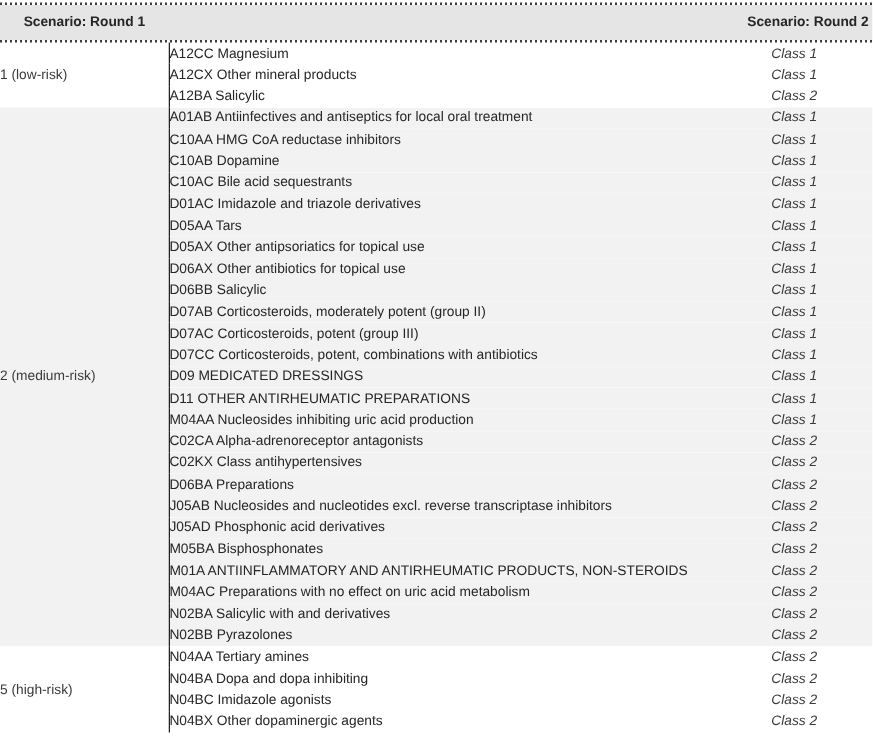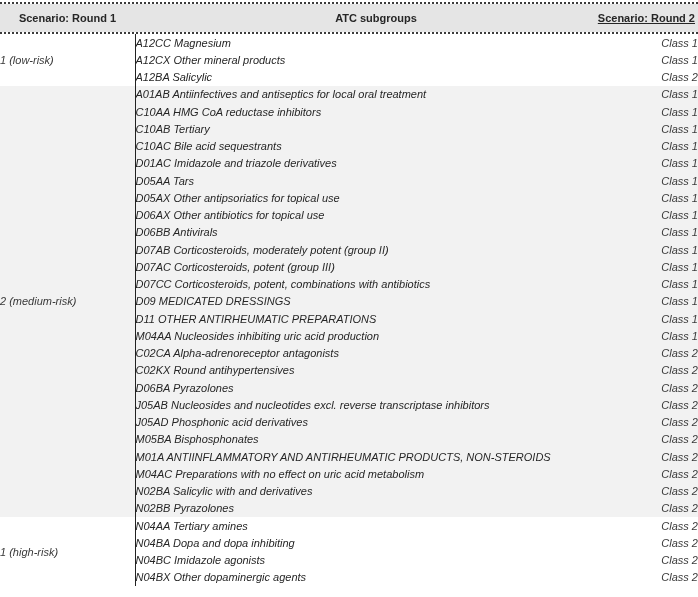--- a/index.html
+++ b/index.html
@@ -37,65 +37,62 @@
   }
   .table-header .hcell {
     position: absolute;
     top: 0;
     height: 28px;
     line-height: 28px;
     white-space: nowrap;
   }
   .hcol1 { left: 0; width: 135px; text-align: center; }
   .hcol2 { left: 135px; width: 482px; text-align: center; }
-  .hcol3 { right: 3px; text-align: center; text-decoration: underline; }
+  .hcol3 { right: 3px; text-align: center; }
 
   table.atc-table {
     width: 698px;
     border-collapse: collapse;
     table-layout: fixed;
     font-size: 11px;
   }
   table.atc-table col.c1 { width: 135px; }
   table.atc-table col.c2 { width: 482px; }
   table.atc-table col.c3 { width: 81px; }
   table.atc-table tr { height: 17.25px; }
   table.atc-table td { padding: 0; vertical-align: middle; }
   tr.shaded td { background: var(--shaded-band-bg); }
 
   td.group-cell {
-    font-style: italic;
     color: var(--italic-color);
     padding-left: 5px;
     vertical-align: middle;
   }
   td.atc-cell {
     border-left: 1.5px solid var(--divider-color);
     padding-left: 5px;
     white-space: nowrap;
     overflow: hidden;
-    font-style: italic;
   }
   td.class-cell {
     font-style: italic;
     color: var(--italic-color);
-    text-align: right;
+    text-align: left;
     padding-right: 20px;
     white-space: nowrap;
   }
 </style>
 </head>
 <body>
 
 <div class="page">
   <div class="dotted-rule"></div>
 
   <div class="table-header">
     <div class="hcell hcol1">Scenario: Round 1</div>
-    <div class="hcell hcol2">ATC subgroups</div>
     <div class="hcell hcol3">Scenario: Round 2</div>
   </div>
 
   <div class="dotted-rule"></div>
 
   <table class="atc-table">
     <colgroup>
       <col class="c1">
         <col class="c2">
         <col class="c3">
@@ -117,21 +114,21 @@
         <tr class="shaded">
           <td rowspan="25" class="group-cell">2 (medium-risk)</td>
           <td class="atc-cell">A01AB Antiinfectives and antiseptics for local oral treatment</td>
           <td class="class-cell">Class 1</td>
         </tr>
         <tr class="shaded">
           <td class="atc-cell">C10AA HMG CoA reductase inhibitors</td>
           <td class="class-cell">Class 1</td>
         </tr>
         <tr class="shaded">
-          <td class="atc-cell">C10AB Tertiary</td>
+          <td class="atc-cell">C10AB Dopamine</td>
           <td class="class-cell">Class 1</td>
         </tr>
         <tr class="shaded">
           <td class="atc-cell">C10AC Bile acid sequestrants</td>
           <td class="class-cell">Class 1</td>
         </tr>
         <tr class="shaded">
           <td class="atc-cell">D01AC Imidazole and triazole derivatives</td>
           <td class="class-cell">Class 1</td>
         </tr>
@@ -141,21 +138,21 @@
         </tr>
         <tr class="shaded">
           <td class="atc-cell">D05AX Other antipsoriatics for topical use</td>
           <td class="class-cell">Class 1</td>
         </tr>
         <tr class="shaded">
           <td class="atc-cell">D06AX Other antibiotics for topical use</td>
           <td class="class-cell">Class 1</td>
         </tr>
         <tr class="shaded">
-          <td class="atc-cell">D06BB Antivirals</td>
+          <td class="atc-cell">D06BB Salicylic</td>
           <td class="class-cell">Class 1</td>
         </tr>
         <tr class="shaded">
           <td class="atc-cell">D07AB Corticosteroids, moderately potent (group II)</td>
           <td class="class-cell">Class 1</td>
         </tr>
         <tr class="shaded">
           <td class="atc-cell">D07AC Corticosteroids, potent (group III)</td>
           <td class="class-cell">Class 1</td>
         </tr>
@@ -173,25 +170,25 @@
         </tr>
         <tr class="shaded">
           <td class="atc-cell">M04AA Nucleosides inhibiting uric acid production</td>
           <td class="class-cell">Class 1</td>
         </tr>
         <tr class="shaded">
           <td class="atc-cell">C02CA Alpha-adrenoreceptor antagonists</td>
           <td class="class-cell">Class 2</td>
         </tr>
         <tr class="shaded">
-          <td class="atc-cell">C02KX Round antihypertensives</td>
-          <td class="class-cell">Class 2</td>
-        </tr>
-        <tr class="shaded">
-          <td class="atc-cell">D06BA Pyrazolones</td>
+          <td class="atc-cell">C02KX Class antihypertensives</td>
+          <td class="class-cell">Class 2</td>
+        </tr>
+        <tr class="shaded">
+          <td class="atc-cell">D06BA Preparations</td>
           <td class="class-cell">Class 2</td>
         </tr>
         <tr class="shaded">
           <td class="atc-cell">J05AB Nucleosides and nucleotides excl. reverse transcriptase inhibitors</td>
           <td class="class-cell">Class 2</td>
         </tr>
         <tr class="shaded">
           <td class="atc-cell">J05AD Phosphonic acid derivatives</td>
           <td class="class-cell">Class 2</td>
         </tr>
@@ -209,21 +206,21 @@
         </tr>
         <tr class="shaded">
           <td class="atc-cell">N02BA Salicylic with and derivatives</td>
           <td class="class-cell">Class 2</td>
         </tr>
         <tr class="shaded">
           <td class="atc-cell">N02BB Pyrazolones</td>
           <td class="class-cell">Class 2</td>
         </tr>
         <tr>
-          <td rowspan="4" class="group-cell">1 (high-risk)</td>
+          <td rowspan="4" class="group-cell">5 (high-risk)</td>
           <td class="atc-cell">N04AA Tertiary amines</td>
           <td class="class-cell">Class 2</td>
         </tr>
         <tr>
           <td class="atc-cell">N04BA Dopa and dopa inhibiting</td>
           <td class="class-cell">Class 2</td>
         </tr>
         <tr>
           <td class="atc-cell">N04BC Imidazole agonists</td>
           <td class="class-cell">Class 2</td>

